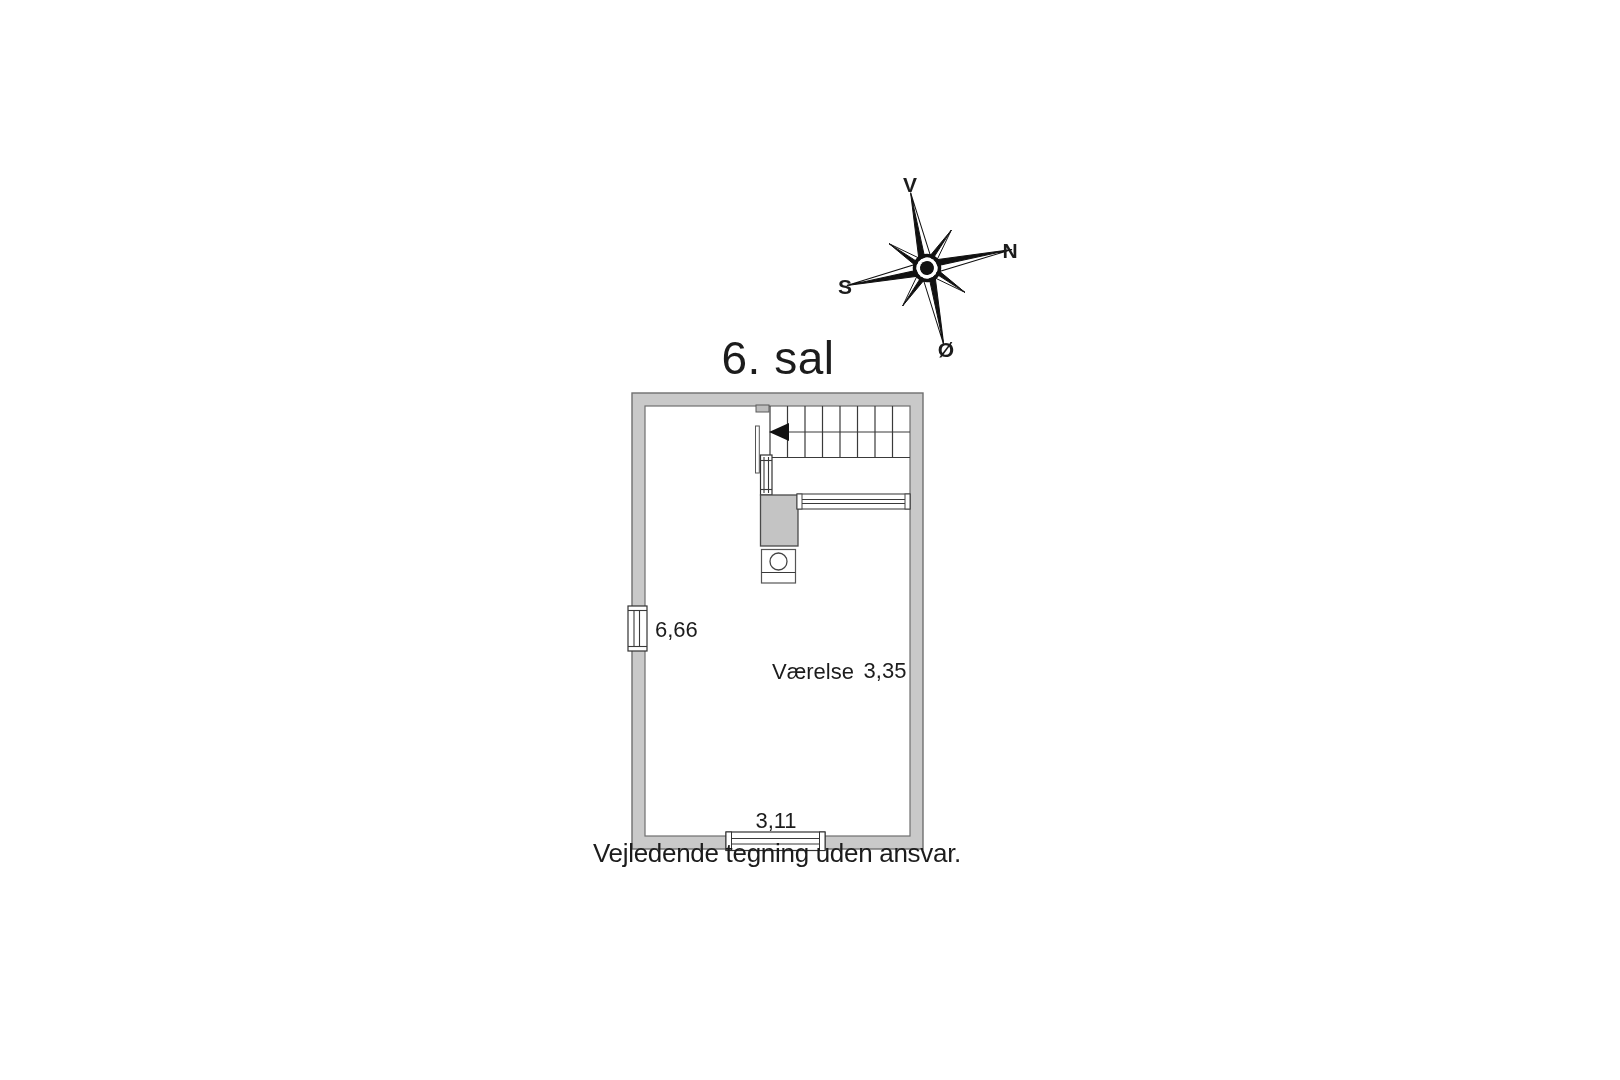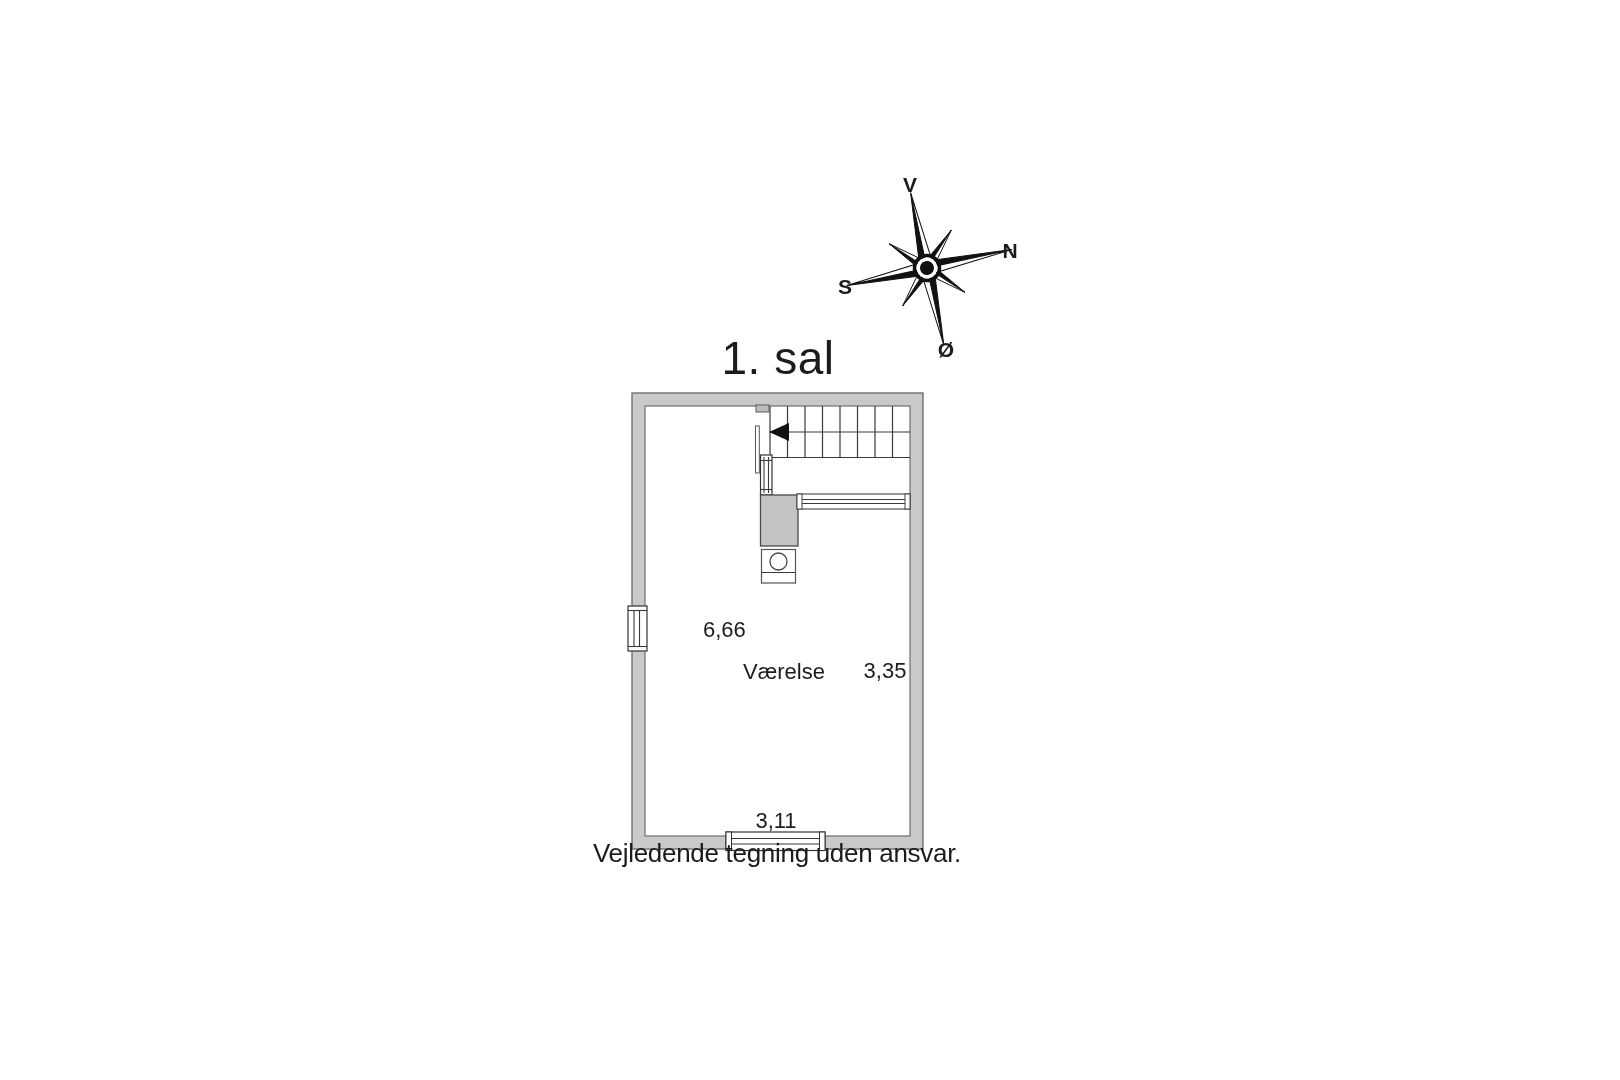--- a/index.html
+++ b/index.html
@@ -7,24 +7,24 @@
     position:relative;
     width:1620px;height:1080px;
     background:#fff;
     overflow:hidden;
     font-family:"Liberation Sans","DejaVu Sans",sans-serif;
     color:#1c1c1c;
   }
   #plan-svg{position:absolute;left:0;top:0;}
   .lbl{position:absolute;white-space:nowrap;color:#1c1c1c;}
   .lbl.centered{transform:translate(-50%,-50%);}
-  .lbl.left-anchored{transform:translateY(-50%);margin-left:48px;}
+  .lbl.left-anchored{transform:translateY(-50%);}
   .title-lbl{font-size:46px;font-weight:400;letter-spacing:0.5px;}
   .dim-lbl{font-size:22px;font-weight:400;}
-  .room-lbl{font-size:22px;font-weight:400;}
+  .room-lbl{font-size:22px;font-weight:400;margin-left:29px;}
   .disclaimer-lbl{font-size:26px;font-weight:400;letter-spacing:-0.3px;}
   .compass-lbl{font-size:21px;font-weight:700;}
   .thin{stroke:#3a3a3a;stroke-width:1.1;}
 </style>
 </head>
 <body>
 
 <div id="stage">
 
   <svg id="plan-svg" width="1620" height="1080" viewBox="0 0 1620 1080">
@@ -121,21 +121,21 @@
       <circle r="12.5" fill="none" stroke="#111111" stroke-width="3.5"></circle>
       <circle r="7" fill="#111111"></circle>
     </g>
   </svg>
 
   <span class="lbl centered compass-lbl" style="left:910px;top:185px;">V</span>
   <span class="lbl centered compass-lbl" style="left:1010px;top:251px;">N</span>
   <span class="lbl centered compass-lbl" style="left:845px;top:287px;">S</span>
   <span class="lbl centered compass-lbl" style="left:946px;top:350px;">Ø</span>
 
-  <span class="lbl centered title-lbl" style="left:778px;top:358px;">1. sal</span>
+  <span class="lbl centered title-lbl" style="left:778px;top:358px;">6. sal</span>
 
   <span class="lbl left-anchored dim-lbl" style="left:655px;top:630px;">6,66</span>
 
   <span class="lbl centered room-lbl" style="left:784px;top:672px;">Værelse</span>
 
   <span class="lbl centered dim-lbl" style="left:885px;top:671px;">3,35</span>
 
   <span class="lbl centered dim-lbl" style="left:776px;top:821px;">3,11</span>
 
   <span class="lbl centered disclaimer-lbl" style="left:777px;top:853px;">Vejledende tegning uden ansvar.</span>

